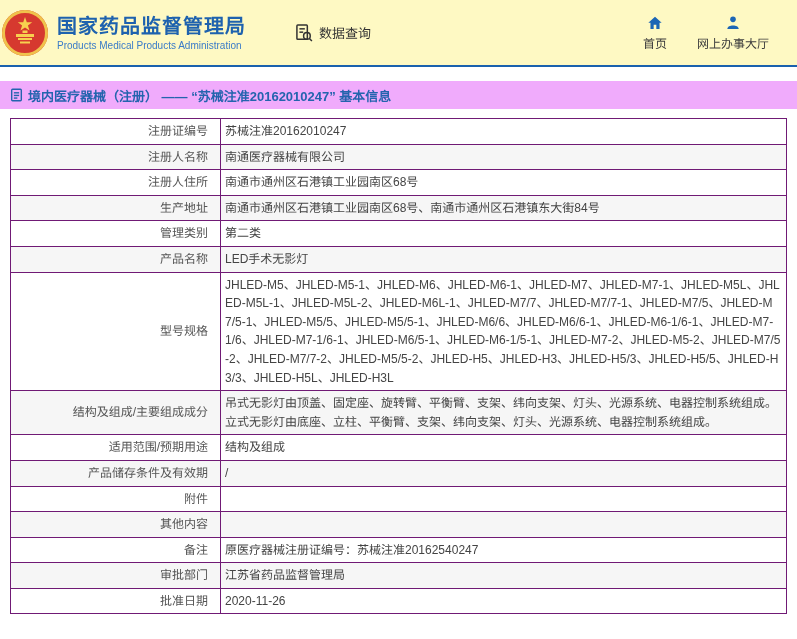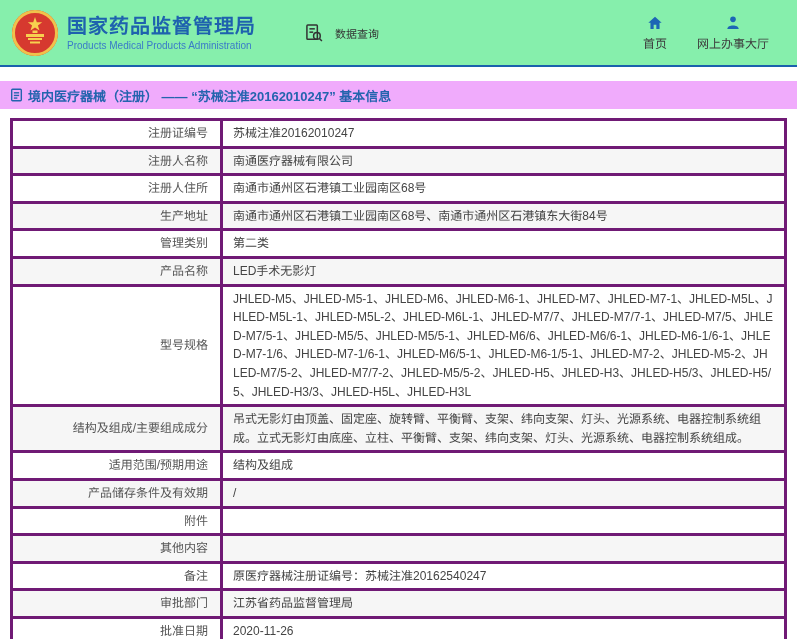--- a/index.html
+++ b/index.html
@@ -7,45 +7,45 @@
     width: 797px;
     background: #fff;
     font-family: "Liberation Sans", "DejaVu Sans", sans-serif;
     color: #444;
   }
   
   .header {
     height: 67px;
     display: flex;
     align-items: center;
-    padding: 0 14px 0 11px;
+    padding: 0 14px 0 1px;
     border-bottom: 2px solid #1a61ad;
-    background: #86efac;
+    background: #fef9c3;
   }
   .logo-wrap { display: flex; align-items: center; cursor: pointer; }
   .emblem { width: 48px; height: 48px; flex: 0 0 48px; }
   .title-block { margin-left: 8px; }
   .title-cn {
     font-size: 20px;
     font-weight: bold;
     color: #1e62ae;
     letter-spacing: 1px;
     line-height: 1.2;
   }
   .title-en {
     font-size: 10px;
     color: #3a7bc8;
     margin-top: 2px;
   }
   .data-query {
     display: flex;
     align-items: center;
-    gap: 11px;
+    gap: 5px;
     margin-left: 48px;
-    font-size: 11px;
+    font-size: 13px;
     color: #333;
     cursor: pointer;
   }
   .header-nav {
     margin-left: auto;
     display: flex;
     gap: 30px;
     margin-right: 14px;
     justify-content: center;
   }
@@ -76,22 +76,22 @@
   
   table.info {
     border-collapse: collapse;
     width: calc(100% - 20px);
     margin: 9px 10px 4px 10px;
     font-size: 12px;
     table-layout: fixed;
   }
   table.info tr:nth-child(even) { background: #f6f6f6; }
   table.info th, table.info td {
-    border: 3px solid #701a75;
-    padding: 3px 10px;
+    border: 1px solid #701a75;
+    padding: 3px 4px;
     height: 22px;
     line-height: 1.55;
     vertical-align: middle;
   }
   table.info th {
     width: 210px;
     text-align: right;
     font-weight: normal;
     color: #555;
     padding-right: 12px;

